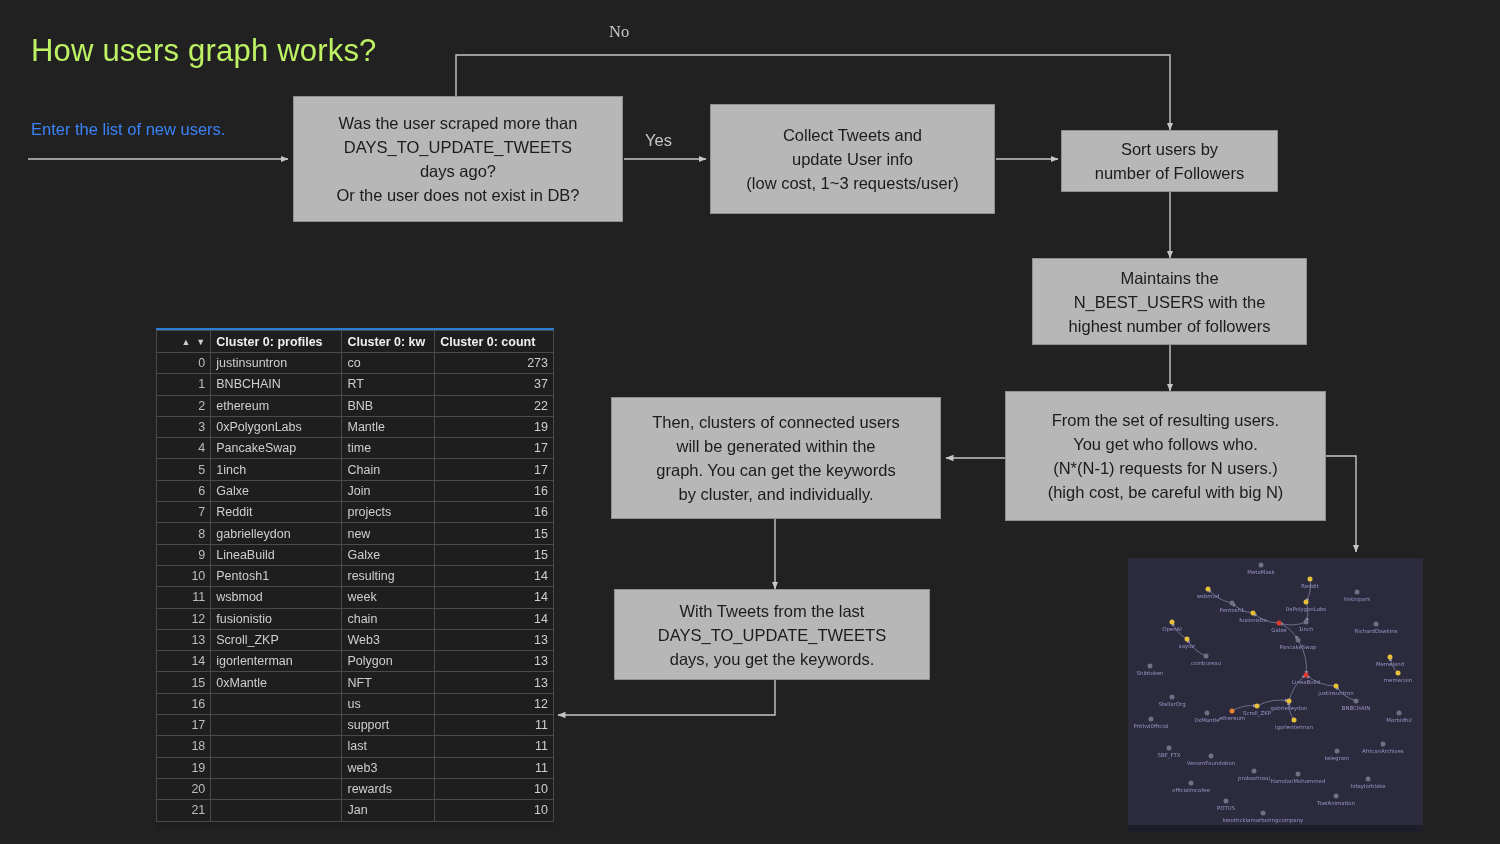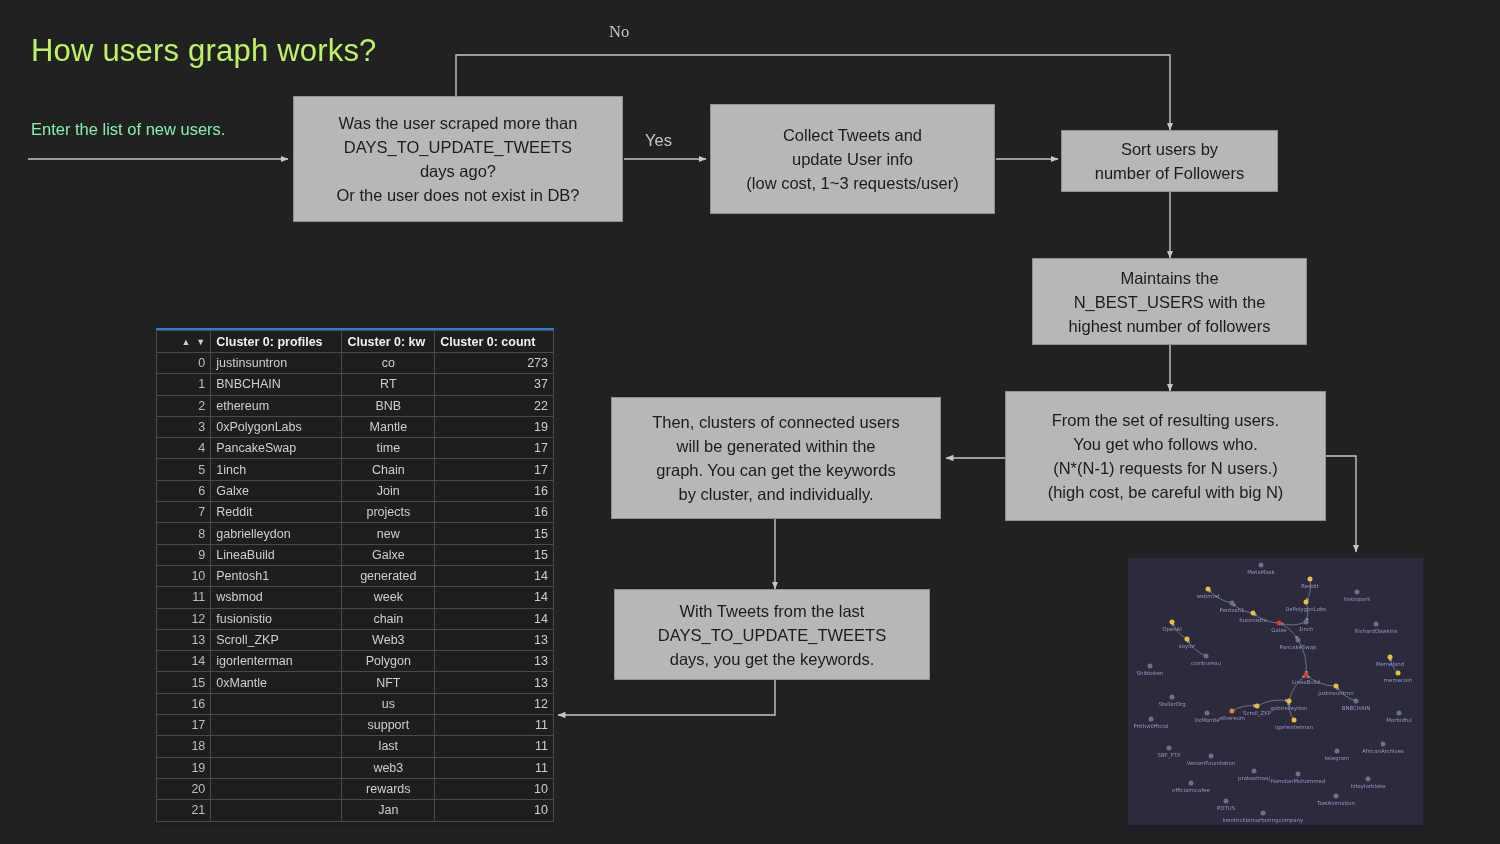--- a/index.html
+++ b/index.html
@@ -30,21 +30,21 @@
     display:flex;align-items:center;justify-content:center;
     box-sizing:border-box;
     padding:4px 8px;
     white-space:pre-line;
   }
   .flabel{
     position:absolute;
     color:#c6c6c6;font-size:16.5px;white-space:nowrap;
   }
   .ftext{
-    position:absolute;color:#86efac;font-size:16.5px;white-space:nowrap;
+    position:absolute;color:#3b82f6;font-size:16.5px;white-space:nowrap;
   }
 
   
   #wires{position:absolute;left:0;top:0;width:1500px;height:844px;pointer-events:none;}
 
   
   .tbl-wrap{
     position:absolute;left:156px;top:328px;width:398px;height:500px;
     background:#1e1e1e;
     border-top:2px solid #2a7fd4;
@@ -61,21 +61,21 @@
     padding:0 5px;
     overflow:hidden;white-space:nowrap;
     box-sizing:border-box;
   }
   table.grid thead th{
     background:#1e1e1e;color:#f0f0f0;font-weight:bold;
     font-size:12.5px;text-align:left;height:22px;
   }
   th.c-idx, td.c-idx{width:48px;text-align:right;color:#bdbdbd;}
   th.c-prof,td.c-prof{width:116px;text-align:left;}
-  th.c-kw,  td.c-kw  {width:82px;text-align:center;}
+  th.c-kw,  td.c-kw  {width:82px;text-align:left;}
   th.c-cnt, td.c-cnt {width:105px;text-align:right;}
   .sorticons{display:flex;gap:6px;justify-content:flex-end;align-items:center;color:#cfcfcf;font-size:9px;}
 
   
   .graph-panel{
     position:absolute;left:1128px;top:558px;width:295px;height:274px;
     background:#2b2b3d;overflow:hidden;
   }
   .graph-panel .gbar{position:absolute;left:0;bottom:0;width:100%;height:7px;background:#1e1e2b;}
   .gnode{position:absolute;width:5px;height:5px;border-radius:50%;transform:translate(-50%,-50%);}
@@ -229,21 +229,21 @@
           </tr>
           <tr>
             <td class="c-idx">9</td>
             <td class="c-prof">LineaBuild</td>
             <td class="c-kw">Galxe</td>
             <td class="c-cnt">15</td>
           </tr>
           <tr>
             <td class="c-idx">10</td>
             <td class="c-prof">Pentosh1</td>
-            <td class="c-kw">generated</td>
+            <td class="c-kw">resulting</td>
             <td class="c-cnt">14</td>
           </tr>
           <tr>
             <td class="c-idx">11</td>
             <td class="c-prof">wsbmod</td>
             <td class="c-kw">week</td>
             <td class="c-cnt">14</td>
           </tr>
           <tr>
             <td class="c-idx">12</td>

